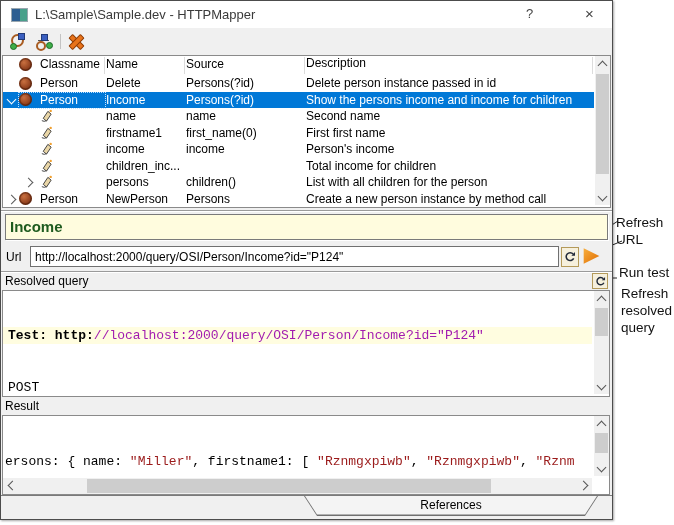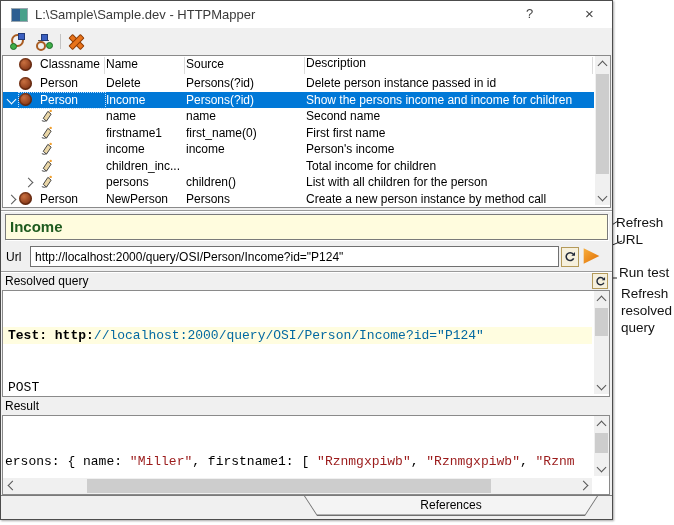--- a/index.html
+++ b/index.html
@@ -67,21 +67,21 @@
   #btn-run{position:absolute;left:581px;top:246px;width:21px;height:19px;}
   #btn-run .tri{width:17px;height:16px;margin:1px 0 0 1px;background:linear-gradient(135deg,#f8b03f,#df6b00);clip-path:polygon(4% 2%,4% 98%,96% 50%);filter:drop-shadow(1px 1px 1px rgba(0,0,0,.45));}
   #rq-label{position:absolute;left:4px;top:273px;font-size:12px;color:#000;}
   #btn-refresh-rq{left:591px;top:272px;width:14px;height:14px;}
   #rq-box{position:absolute;left:1px;top:289px;width:606px;height:105px;background:#fff;border:1px solid #8a8a8a;overflow:hidden;}
   .mono{font-family:"Liberation Mono","DejaVu Sans Mono",monospace;font-size:13px;line-height:17.4px;white-space:pre;}
   #rq-lines{position:absolute;left:0;top:1px;width:589px;}
   #rq-lines .ln{padding-left:5px;}
   #rq-line1{background:#FFFDE0;}
   #rq-line1 .b{color:#000;font-weight:bold;}
-  #rq-line1 .g{color:#0369a1;text-align:right;}
+  #rq-line1 .g{color:#a21caf;text-align:right;}
   #res-label{position:absolute;left:4px;top:398px;font-size:12px;color:#000;}
   #res-box{position:absolute;left:1px;top:414px;width:606px;height:78px;background:#fff;border:1px solid #8a8a8a;overflow:hidden;}
   #res-lines{position:absolute;left:0;top:2px;width:589px;}
   #res-lines .ln{padding-left:2px;height:18.2px;line-height:18.2px;}
   .seg-k{color:#000;} .seg-s{color:#9B1B1B;}
   
   #res-hsb{position:absolute;left:0;bottom:0;width:589px;height:16px;background:#f0f0f0;}
   
   #tabs-line{position:absolute;left:0;top:494px;width:611px;height:0;border-top:1px solid #7a7a7a;}
   .tab{position:absolute;top:495px;height:20px;}

